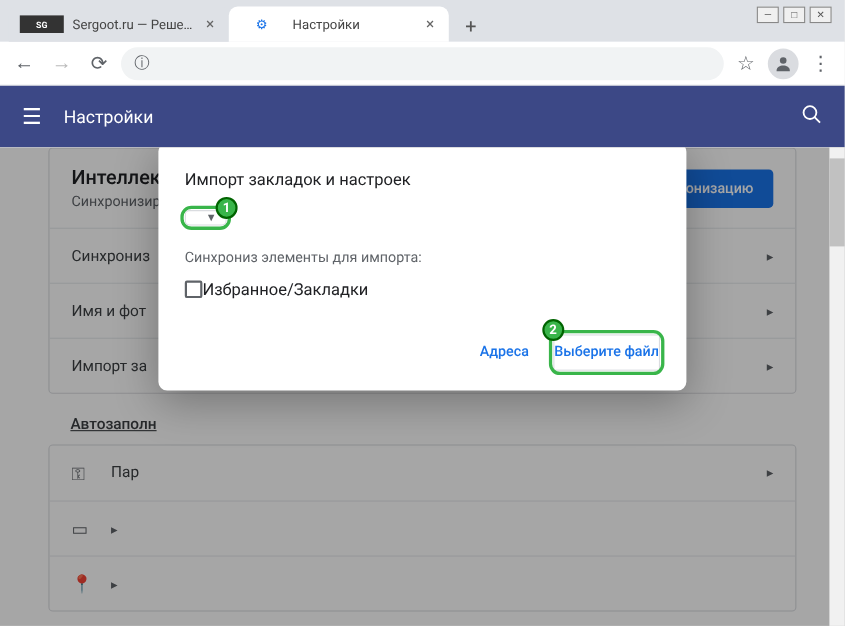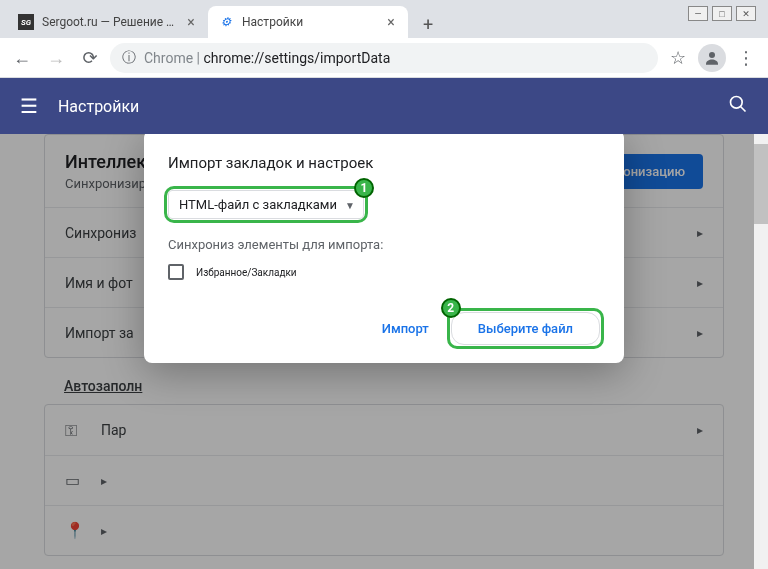--- a/index.html
+++ b/index.html
@@ -6,21 +6,21 @@
     body { width: 768px; height: 569px; background: #fff; position: relative; overflow: hidden; }
     
     
     .window-controls { position: absolute; top: 6px; right: 12px; display: flex; gap: 4px; }
     .win-btn { width: 20px; height: 15px; border: 1px solid #888; background: #f0f0f0; display: flex; align-items: center; justify-content: center; font-size: 9px; color: #555; }
     
     
     .tabstrip { height: 38px; background: #dee1e6; display: flex; align-items: flex-end; padding-left: 8px; padding-top: 6px; }
     .tab { height: 32px; background: #fff; border-radius: 8px 8px 0 0; display: flex; align-items: center; padding: 0 10px; gap: 8px; font-size: 12px; color: #444; max-width: 210px; margin-right: 0; position: relative; }
     .tab.inactive { background: transparent; }
-    .tab-favicon { width: 16px; height: 16px; display: flex; align-items: center; justify-content: center; font-style: italic; }
+    .tab-favicon { width: 40px; height: 16px; display: flex; align-items: center; justify-content: center; }
     .tab-title { white-space: nowrap; overflow: hidden; text-overflow: ellipsis; flex: 1; }
     .tab-close { width: 14px; height: 14px; display: flex; align-items: center; justify-content: center; font-size: 14px; color: #666; }
     .newtab { width: 28px; height: 28px; display: flex; align-items: center; justify-content: center; font-size: 18px; color: #555; margin-left: 6px; }
     
     
     .toolbar { height: 40px; background: #fff; border-bottom: 1px solid #dadce0; display: flex; align-items: center; padding: 0 8px; gap: 6px; }
     .nav-btn { width: 28px; height: 28px; display: flex; align-items: center; justify-content: center; color: #5f6368; font-size: 18px; border-radius: 50%; }
     .nav-btn.disabled { color: #bbb; }
     .omnibox { flex: 1; height: 30px; background: #f1f3f4; border-radius: 15px; display: flex; align-items: center; padding: 0 12px; gap: 8px; font-size: 14px; color: #5f6368; }
     .omnibox-text { color: #80868b; }
@@ -56,26 +56,26 @@
     .dialog-title { font-size: 15px; color: #202124; margin-bottom: 18px; }
     .select-wrap { position: relative; display: inline-block; }
     .select-box { border: 1px solid #dadce0; border-radius: 4px; padding: 6px 26px 6px 10px; font-size: 13px; color: #202124; background: #fff; position: relative; }
     .select-arrow { position: absolute; right: 8px; top: 50%; transform: translateY(-50%); font-size: 10px; color: #5f6368; }
     .highlight-select { outline: 3px solid #39b54a; outline-offset: 1px; border-radius: 6px; }
     .highlight-btn { outline: 3px solid #39b54a; outline-offset: 1px; border-radius: 6px; }
     .badge { position: absolute; width: 20px; height: 20px; background: #39b54a; border: 2px solid #006400; color: #fff; border-radius: 50%; display: flex; align-items: center; justify-content: center; font-size: 12px; font-weight: bold; }
     .badge1 { top: -12px; right: -10px; }
     .badge2 { top: -14px; left: -10px; }
     .dialog-sub { font-size: 13px; color: #5f6368; margin: 18px 0 12px; }
-    .checkbox-row { display: flex; align-items: center; gap: 12px; font-size: 10px; color: #202124; }
+    .checkbox-row { display: flex; align-items: center; font-size: 15px; color: #202124; }
     .checkbox { width: 16px; height: 16px; border: 2px solid #5f6368; border-radius: 2px; }
     .dialog-actions { display: flex; justify-content: flex-end; gap: 10px; margin-top: 32px; align-items: center; }
     .text-btn { border: none; background: transparent; color: #1a73e8; font-size: 13px; font-weight: 500; padding: 8px 12px; }
     .primary-btn-wrap { position: relative; }
-    .file-btn { border: 1px solid #dadce0; background: #fff; color: #1a73e8; font-size: 13px; font-weight: 500; padding: 8px 26px; border-radius: 13px; }
+    .file-btn { border: 1px solid #dadce0; background: #fff; color: #1a73e8; font-size: 13px; font-weight: 500; padding: 8px 0; border-radius: 0; }
     
     .scrollbar-track { position: absolute; right: 0; top: 134px; width: 14px; height: calc(100% - 134px); background: #f1f1f1; }
     .scrollbar-thumb { width: 14px; height: 80px; background: #c1c1c1; position: absolute; top: 10px; }
   </style>
 </head>
 <body>
 
 <div class="window-controls">
   <div class="win-btn">—</div>
   <div class="win-btn">□</div>
@@ -95,23 +95,20 @@
   </div>
   <div class="newtab">+</div>
 </div>
 
 <div class="toolbar">
   <div class="nav-btn">←</div>
   <div class="nav-btn disabled">→</div>
   <div class="nav-btn">⟳</div>
   <div class="omnibox">
     <span style="font-size:14px;">ⓘ</span>
-    <span class="omnibox-text">
-      <span>Chrome</span> | <span class="dark">chrome://settings/importData</span>
-    </span>
   </div>
   <div class="nav-btn star-btn">☆</div>
   <div class="avatar">
     <svg width="18" height="18" viewBox="0 0 24 24" fill="#5f6368">
         <circle cx="12" cy="8" r="4"></circle>
         <path d="M4 20c0-4 4-6 8-6s8 2 8 6v1H4z"></path>
       </svg>
   </div>
   <div class="menu-dots">⋮</div>
 </div>
@@ -169,35 +166,34 @@
       </div>
     </div>
   </div>
 
   <div class="overlay" style="top:-134px;height:569px;">
     <div class="dialog">
       <div class="dialog-title">Импорт закладок и настроек</div>
       
       <div class="select-wrap highlight-select">
         <div class="select-box">
-          <span>HTML-файл с закладками</span>
           <span class="select-arrow">▼</span>
         </div>
         <div class="badge badge1">1</div>
       </div>
       
       <div class="dialog-sub">Синхрониз элементы для импорта:</div>
       
       <div class="checkbox-row">
         <div class="checkbox"></div>
         <span>Избранное/Закладки</span>
       </div>
       
       <div class="dialog-actions">
-        <button class="text-btn">Импорт</button>
+        <button class="text-btn">Адреса</button>
         <div class="primary-btn-wrap highlight-btn">
           <button class="file-btn">Выберите файл</button>
           <div class="badge badge2">2</div>
         </div>
       </div>
     </div>
   </div>
 </div>
 
 <div class="scrollbar-track">

